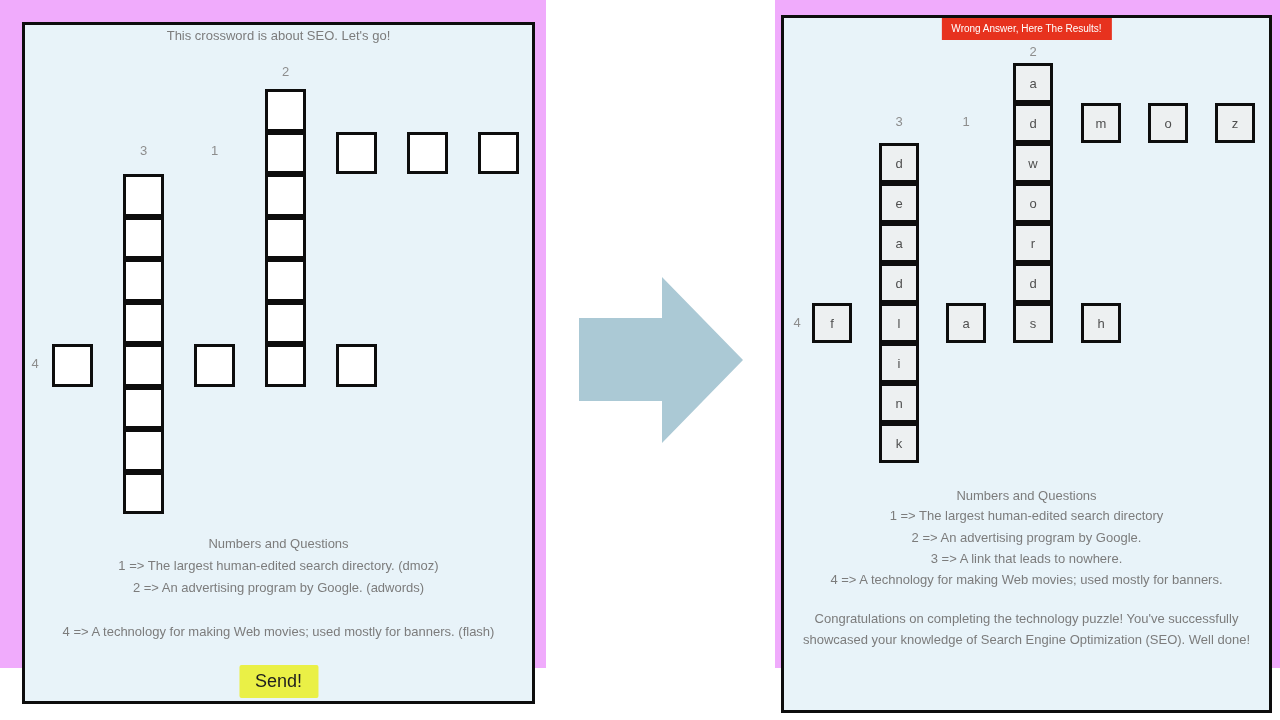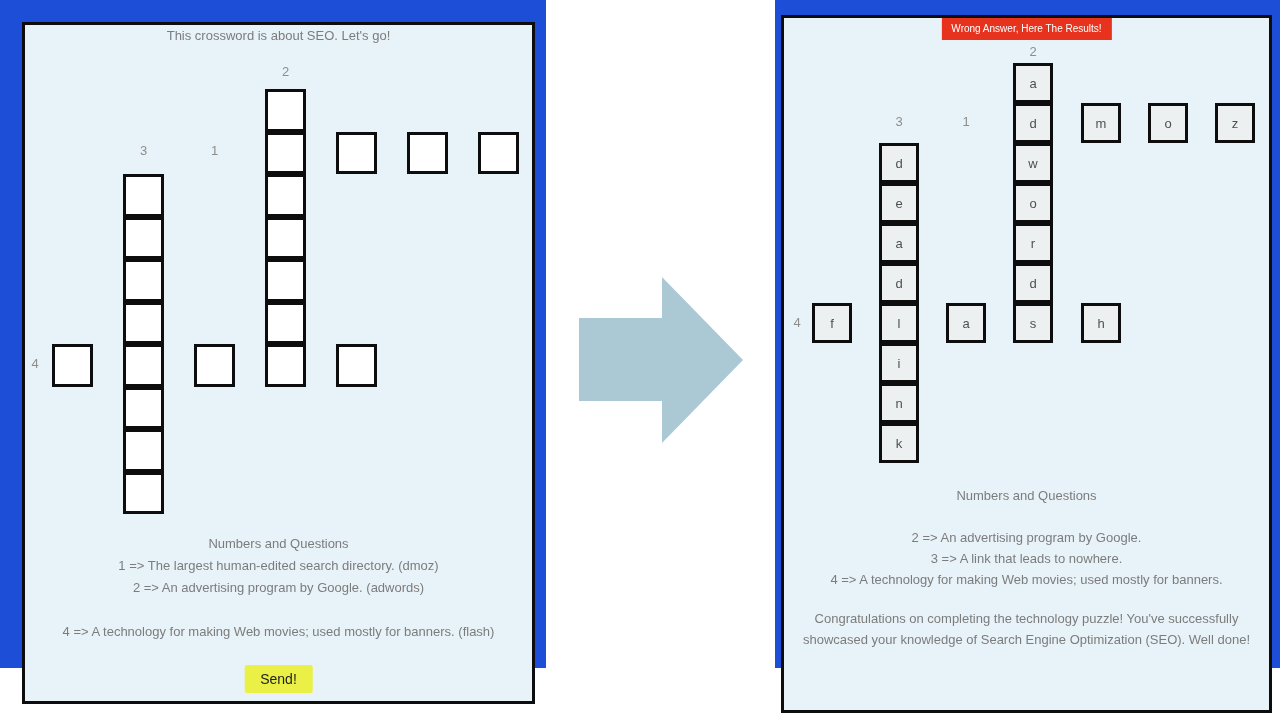--- a/index.html
+++ b/index.html
@@ -1,19 +1,19 @@
 <!DOCTYPE html>
 <html><head>
 <meta charset="utf-8">
 <style>
   html,body{margin:0;padding:0;width:1280px;height:720px;background:#ffffff;overflow:hidden;
             font-family:"Liberation Sans", sans-serif;}
   #stage{position:relative;width:1280px;height:720px;}
 
-  .card{position:absolute;top:0;height:668px;background:#1d4ed8;}
+  .card{position:absolute;top:0;height:668px;background:#f0abfc;}
   #left-card{left:0;width:546px;}
   #right-card{left:775px;width:505px;}
 
   .panel{position:absolute;background:#e8f3f9;border:3px solid #0d0d0d;}
   #left-box{left:22px;top:22px;width:507px;height:676px;}
   #right-box{left:6px;top:15px;width:485px;height:692px;}
 
   .cell{position:absolute;box-sizing:border-box;border:3px solid #0d0d0d;
         display:flex;align-items:center;justify-content:center;
         font-size:13px;color:#4f4f4f;}
@@ -41,21 +41,21 @@
   .numlab{position:absolute;font-size:13px;color:#8d8d8d;text-align:center;line-height:14px;}
   .tline{position:absolute;left:0;right:0;text-align:center;font-size:13px;
          color:#7c7c7c;line-height:16px;}
 
   #banner{position:absolute;top:0;left:50%;transform:translateX(-50%);
           background:#e7321e;color:#ffffff;font-size:10px;line-height:22px;
           height:22px;padding:0 10px;white-space:nowrap;}
 
   #send-btn{position:absolute;top:640px;left:50%;transform:translateX(-50%);
             background:#eaf046;color:#1e1e1e;border:none;font-family:inherit;
-            font-size:14px;padding:6px 16px;border-radius:2px;cursor:pointer;}
+            font-size:18px;padding:6px 16px;border-radius:2px;cursor:pointer;}
 
   #rapid-link{color:#f4a83c;cursor:pointer;}
 
   #arrow-svg{position:absolute;left:546px;top:0;}
 </style>
 </head>
 <body>
 
 <div id="stage">
 
@@ -136,20 +136,21 @@
 
       <div class="cell cE r2">m</div>
       <div class="cell cF r2">o</div>
       <div class="cell cG r2">z</div>
 
       <div class="cell cA r7">f</div>
       <div class="cell cC r7">a</div>
       <div class="cell cE r7">h</div>
 
       <div class="tline" style="top:470px">Numbers and Questions</div>
+      <div class="tline" style="top:490px">1 =&gt; The largest human-edited search directory</div>
       <div class="tline" style="top:512px">2 =&gt; An advertising program by Google.</div>
       <div class="tline" style="top:533px">3 =&gt; A link that leads to nowhere.</div>
       <div class="tline" style="top:554px">4 =&gt; A technology for making Web movies; used mostly for banners.</div>
 
       <div class="tline" style="top:593px">Congratulations on completing the technology puzzle! You've successfully</div>
       <div class="tline" style="top:614px">showcased your knowledge of Search Engine Optimization (SEO). Well done!</div>
 
     </div>
   </div>
 

